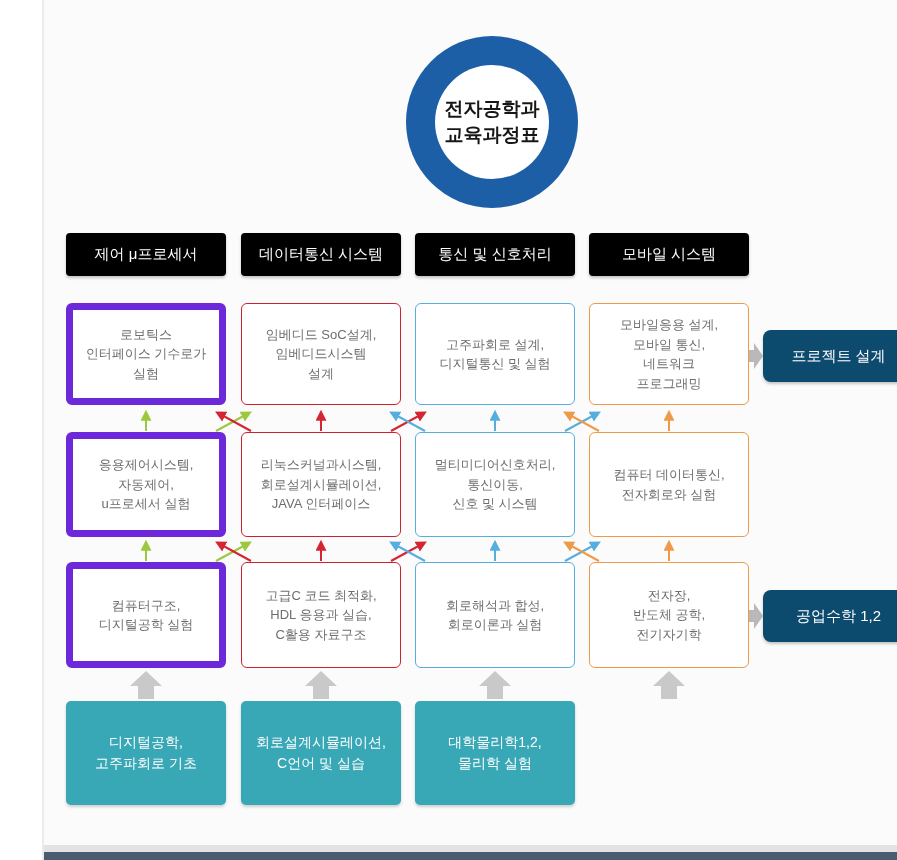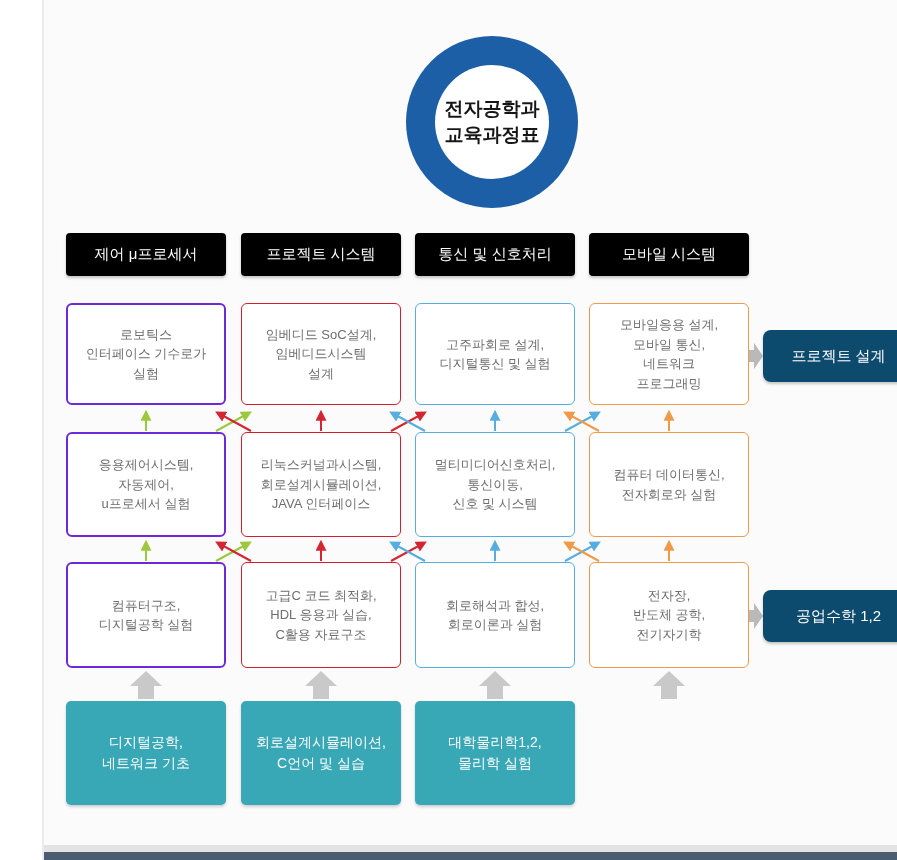--- a/index.html
+++ b/index.html
@@ -46,21 +46,21 @@
   .row2{top:432px;height:105px}
   .row3{top:562px;height:106px}
   .rowb{top:701px;height:104px}
   .hdr{
     background:#000000;color:#ffffff;font-size:15px;border-radius:4px;
     box-shadow:0 2px 3px rgba(0,0,0,.22);cursor:pointer;
   }
   .course{
     background:#ffffff;color:#6e6e6e;font-size:13px;padding:6px;
   }
-  .b-green{border:2px solid #6d28d9}
+  .b-green{border:7px solid #6d28d9}
   .b-red{border:1px solid #cf2030}
   .b-blue{border:1px solid #57aede}
   .b-orange{border:1px solid #ef9a49}
   .base{
     background:#38a7b6;color:#ffffff;font-size:14px;border-radius:5px;
     box-shadow:0 2px 3px rgba(0,0,0,.18);
   }
   .side-btn{
     position:absolute;left:719px;width:151px;height:52px;box-sizing:border-box;
     background:#0c4a6e;color:#ffffff;font-size:15px;border-radius:8px;
@@ -134,21 +134,21 @@
       <polygon points="700,610 710,610 710,603 719,616 710,629 710,622 700,622"></polygon>
     </g>
   </svg>
 
   <div class="badge">
     <div class="badge-inner">전자공학과
 교육과정표</div>
   </div>
 
   <div class="cell rowh col1 hdr">제어 μ프로세서</div>
-  <div class="cell rowh col2 hdr">프로젝트 시스템</div>
+  <div class="cell rowh col2 hdr">데이터통신 시스템</div>
   <div class="cell rowh col3 hdr">통신 및 신호처리</div>
   <div class="cell rowh col4 hdr">모바일 시스템</div>
 
   <div class="cell row1 col1 course b-green">로보틱스
 인터페이스 기수로가
 실험</div>
   <div class="cell row1 col2 course b-red">임베디드 SoC설계,
 임베디드시스템
 설계</div>
   <div class="cell row1 col3 course b-blue">고주파회로 설계,
@@ -175,21 +175,21 @@
   <div class="cell row3 col2 course b-red">고급C 코드 최적화,
 HDL 응용과 실습,
 C활용 자료구조</div>
   <div class="cell row3 col3 course b-blue">회로해석과 합성,
 회로이론과 실험</div>
   <div class="cell row3 col4 course b-orange">전자장,
 반도체 공학,
 전기자기학</div>
 
   <div class="cell rowb col1 base">디지털공학,
-네트워크 기초</div>
+고주파회로 기초</div>
   <div class="cell rowb col2 base">회로설계시뮬레이션,
 C언어 및 실습</div>
   <div class="cell rowb col3 base">대학물리학1,2,
 물리학 실험</div>
 
   <div class="side-btn side1">프로젝트 설계</div>
   <div class="side-btn side2">공업수학 1,2</div>
 
   <div class="footer-strip"></div>
   <div class="footer-bar"></div>

